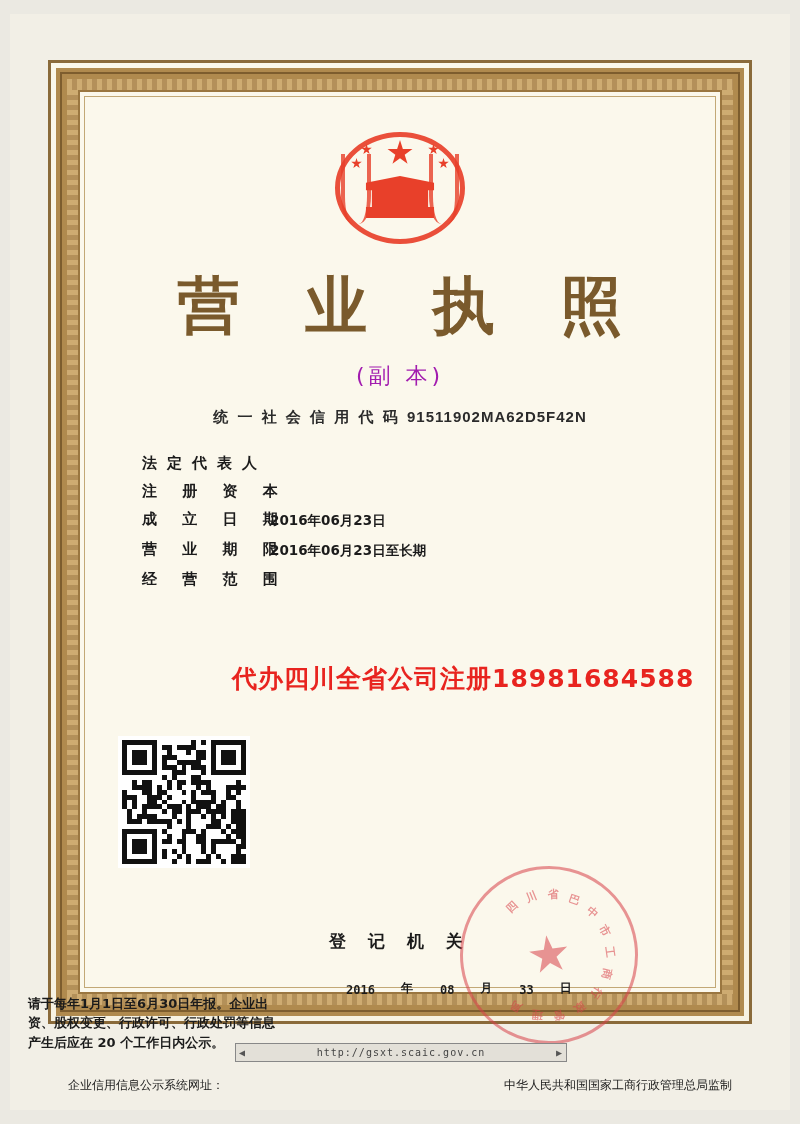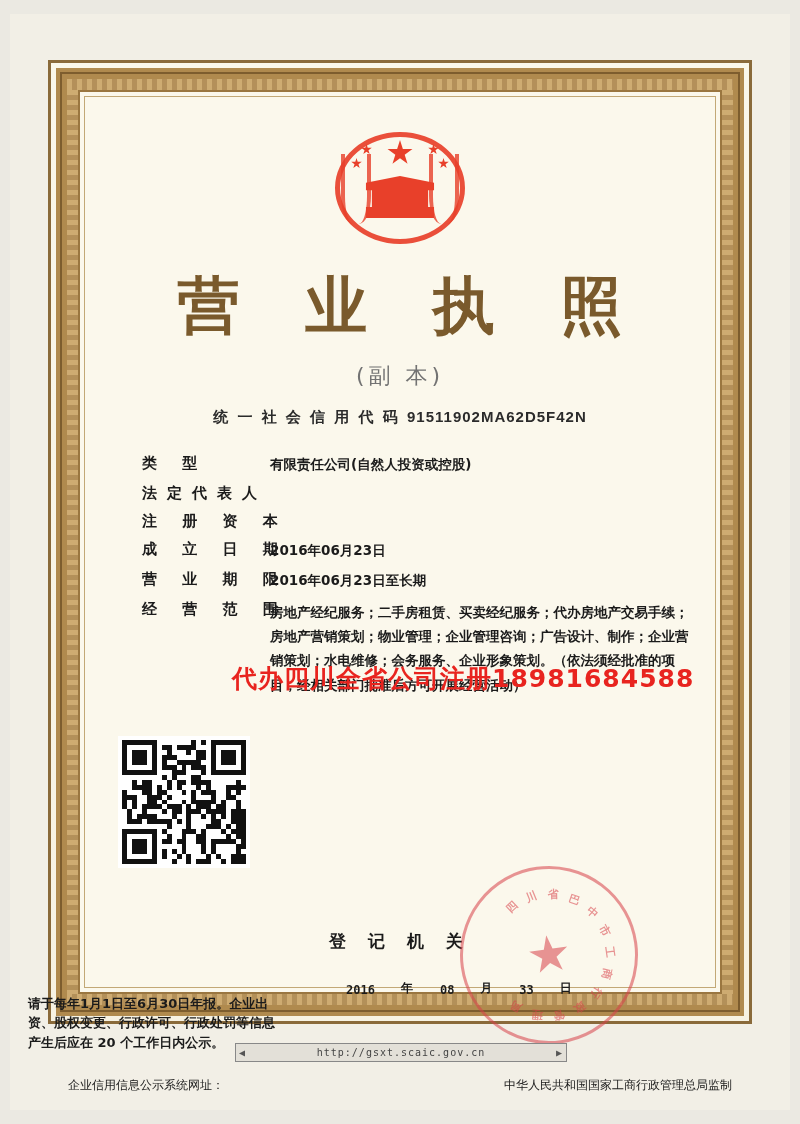--- a/index.html
+++ b/index.html
@@ -106,21 +106,21 @@
   .title{
     position:absolute;left:0;right:0;top:168px;
     text-align:center;
     font-family:"DejaVu Serif","Liberation Serif",serif;
     font-size:62px;font-weight:bold;letter-spacing:22px;
     color:#7a5a2c;
     text-indent:22px;
   }
   .subtitle{
     position:absolute;left:0;right:0;top:265px;
-    text-align:center;font-size:22px;color:#737373;letter-spacing:4px;
+    text-align:center;font-size:22px;color:#a21caf;letter-spacing:4px;
   }
   .credit{
     position:absolute;left:0;right:0;top:312px;
     text-align:center;font-size:15px;color:#2b2b2b;letter-spacing:2px;
     font-weight:bold;
   }
   .credit .code{font-family:Liberation Sans, sans-serif;letter-spacing:1px;}
 
   
   .fields{
@@ -237,41 +237,36 @@
       </div>
 
       <div class="title">营 业 执 照</div>
       <div class="subtitle">(副  本)</div>
       <div class="credit">
         <span>统 一 社 会 信 用 代 码</span>
         <span class="code">91511902MA62D5F42N</span>
       </div>
 
       <div class="fields">
-        <div class="row">
-          <div class="lab">类     型</div>
-          <div class="val">有限责任公司(自然人投资或控股)</div>
-        </div>
         <div class="row">
           <div class="lab">法定代表人</div>
         </div>
         <div class="row">
           <div class="lab">注 册 资 本</div>
         </div>
         <div class="row">
           <div class="lab">成 立 日 期</div>
           <div class="val">2016年06月23日</div>
         </div>
         <div class="row">
           <div class="lab">营 业 期 限</div>
           <div class="val">2016年06月23日至长期</div>
         </div>
         <div class="row scope">
           <div class="lab">经 营 范 围</div>
-          <div class="val">房地产经纪服务；二手房租赁、买卖经纪服务；代办房地产交易手续；房地产营销策划；物业管理；企业管理咨询；广告设计、制作；企业营销策划；水电维修；会务服务、企业形象策划。（依法须经批准的项目，经相关部门批准后方可开展经营活动）</div>
         </div>
       </div>
 
       <div class="qr">
         <div class="cells" id="qr-cells">
             <i style="left: 69.44px; top: 0px; width: 4.96px; height: 4.96px;"></i>
             <i style="left: 79.36px; top: 0px; width: 4.96px; height: 4.96px;"></i>
             <i style="left: 39.68px; top: 4.96px; width: 4.96px; height: 4.96px;"></i>
             <i style="left: 44.64px; top: 4.96px; width: 4.96px; height: 4.96px;"></i>
             <i style="left: 54.56px; top: 4.96px; width: 4.96px; height: 4.96px;"></i>

